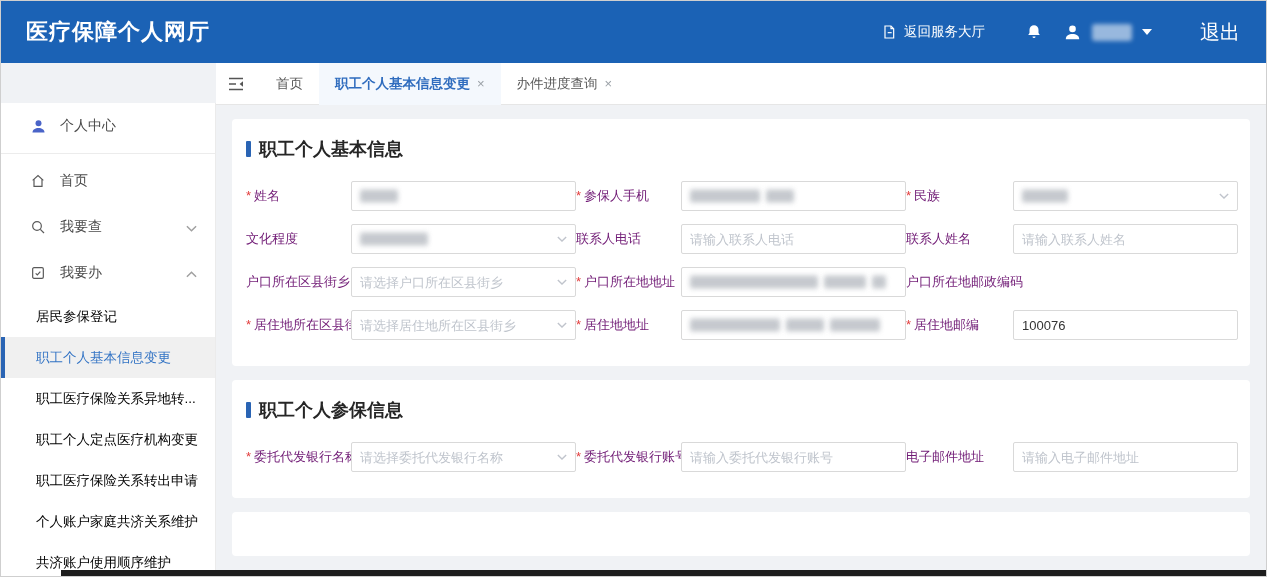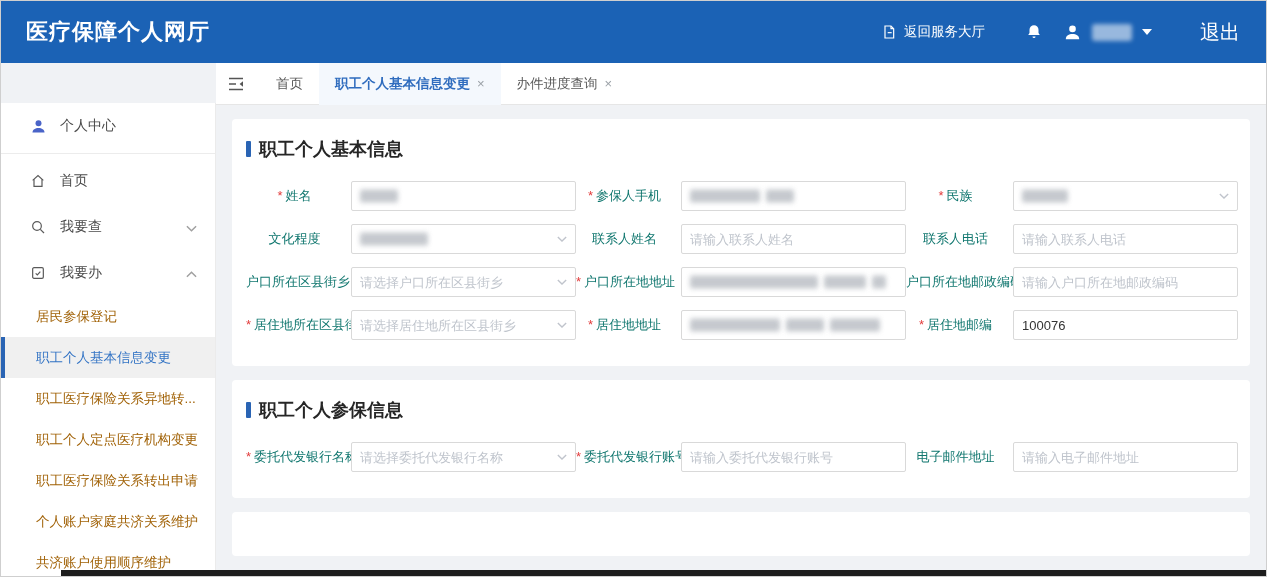--- a/index.html
+++ b/index.html
@@ -27,21 +27,21 @@
 
   
   .sidebar { width:215px; flex:0 0 215px; background:#fff; border-right:1px solid #ebebeb;
     overflow:hidden;margin-top:40px; }
   .side-item { height:46px; display:flex; align-items:center; padding:0 18px 0 28px;
     font-size:14px; color:#4a4a4a; cursor:pointer; }
   .side-item .sicon { width:18px; display:inline-flex; justify-content:center; margin-right:13px; }
   .side-item .grow { flex:1; }
   .side-divider { height:1px; background:#ececec; margin:4px 0; }
   .sub-item { height:41px; display:flex; align-items:center; padding-left:35px;
-    font-size:13.5px; color:#a16207; cursor:pointer; white-space:nowrap; }
+    font-size:13.5px; color:#000000; cursor:pointer; white-space:nowrap; }
   .sub-item.active { background:#f0f0f0; color:#3273c4; border-left:4px solid #2a64b4;
     padding-left:31px; }
 
   
   .main { flex:1; display:flex; flex-direction:column; min-width:0; }
   .tabbar { height:42px; flex:0 0 42px; background:#fff; border-bottom:1px solid #e6e6e6;
     display:flex; align-items:center; padding-left:12px; }
   .fold { display:inline-flex; margin-right:16px; cursor:pointer; }
   .tab { display:flex; align-items:center; gap:7px; padding:0 16px; height:42px;
     font-size:13.5px; color:#595959; cursor:pointer; }
@@ -51,21 +51,21 @@
   .content { flex:1; padding:14px 16px 0 16px; overflow:hidden; position:relative; }
   .card { background:#fff; border-radius:4px; margin-bottom:14px; padding:0 14px 26px 14px; }
   .card.blank { height:44px; padding:0; }
   .sec-title { display:flex; align-items:center; gap:8px; padding:18px 0 20px 0; }
   .sec-bar { width:5px; height:16px; background:#2a64b4; border-radius:1px; }
   .sec-text { font-size:18px; font-weight:bold; color:#262626; }
 
   .frow { display:grid; grid-template-columns:330px 330px 332px; margin-bottom:13px; }
   .frow:last-child { margin-bottom:0; }
   .field { display:flex; align-items:center; }
-  .flabel { flex:1; text-align:center; padding-right:8px; font-size:13px; color:#0f766e;
+  .flabel { flex:1; text-align:left; padding-right:8px; font-size:13px; color:#701a75;
     white-space:nowrap; overflow:hidden; }
   .flabel.req::before { content:"*"; color:#e23c3c; margin-right:3px; }
   .ctrl { position:relative; flex:0 0 225px; width:225px; height:30px; }
   .ctrl input { width:100%; height:100%; border:1px solid #d9d9d9; border-radius:2px;
     padding:0 8px; font-size:13px; color:#333; background:#fff; outline:none;
     font-family:"Liberation Sans","DejaVu Sans",sans-serif; }
   .ctrl input::placeholder { color:#bfc4cc; }
   .ctrl.select input { padding-right:18px; }
   .chev { position:absolute; right:9px; top:50%; transform:translateY(-50%);
     display:inline-flex; pointer-events:none; }
@@ -247,26 +247,26 @@
                 <span class="redact">
                     <span class="rb" style="width:68px"></span>
                   </span>
                 <span class="chev">
                     <svg width="10" height="6" viewBox="0 0 12 7" fill="none" stroke="#c0c4cc" stroke-width="1.6">
                       <path d="M1 1l5 5 5-5"></path>
                     </svg>
                   </span></span>
             </div>
             <div class="field">
+              <span class="flabel">联系人电话</span>
+              <span class="ctrl"><input placeholder="请输入联系人电话" style=""></span>
+            </div>
+            <div class="field">
               <span class="flabel">联系人姓名</span>
               <span class="ctrl"><input placeholder="请输入联系人姓名" style=""></span>
-            </div>
-            <div class="field">
-              <span class="flabel">联系人电话</span>
-              <span class="ctrl"><input placeholder="请输入联系人电话" style=""></span>
             </div>
           </div>
 
           <div class="frow">
             <div class="field">
               <span class="flabel">户口所在区县街乡</span>
               <span class="ctrl select"><input placeholder="请选择户口所在区县街乡" style="">
                 <span class="chev">
                     <svg width="10" height="6" viewBox="0 0 12 7" fill="none" stroke="#c0c4cc" stroke-width="1.6">
                       <path d="M1 1l5 5 5-5"></path>
@@ -277,21 +277,20 @@
               <span class="flabel req">户口所在地地址</span>
               <span class="ctrl"><input style="">
                 <span class="redact">
                     <span class="rb" style="width:128px"></span>
                     <span class="rb" style="width:42px"></span>
                     <span class="rb" style="width:14px"></span>
                   </span></span>
             </div>
             <div class="field">
               <span class="flabel">户口所在地邮政编码</span>
-              <span class="ctrl"><input placeholder="请输入户口所在地邮政编码" style=""></span>
             </div>
           </div>
 
           <div class="frow">
             <div class="field">
               <span class="flabel req">居住地所在区县街乡</span>
               <span class="ctrl select"><input placeholder="请选择居住地所在区县街乡" style="">
                 <span class="chev">
                     <svg width="10" height="6" viewBox="0 0 12 7" fill="none" stroke="#c0c4cc" stroke-width="1.6">
                       <path d="M1 1l5 5 5-5"></path>

